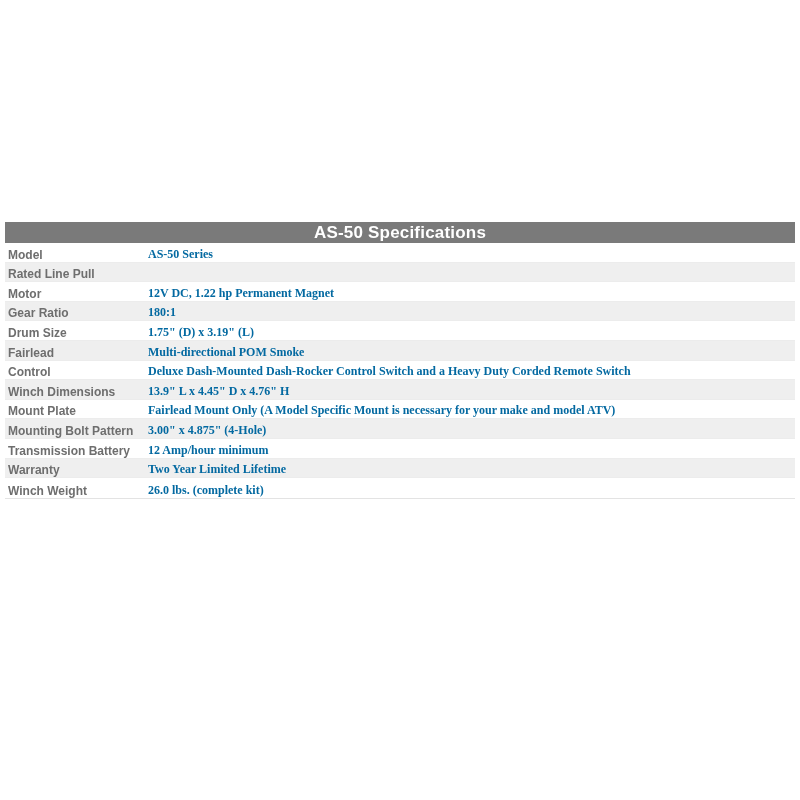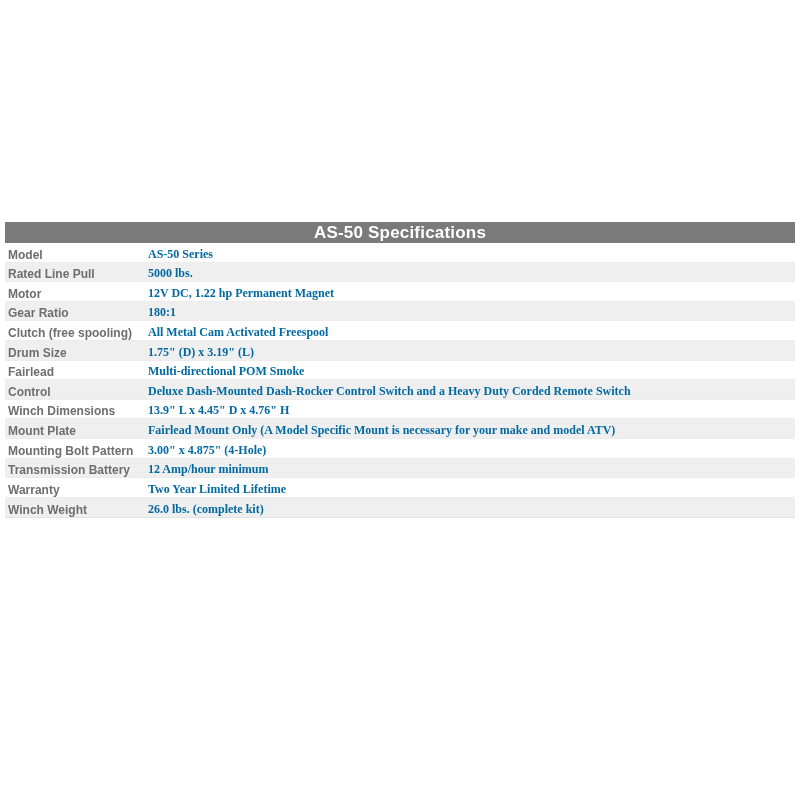--- a/index.html
+++ b/index.html
@@ -76,33 +76,28 @@
 <div class="page">
   <div class="spec-table">
     <div class="spec-table-header">AS-50 Specifications</div>
     <div class="spec-rows" id="spec-rows">
         <div class="spec-row">
           <span class="spec-label">Model</span>
           <span class="spec-value">AS-50 Series</span>
         </div>
         <div class="spec-row">
           <span class="spec-label">Rated Line Pull</span>
-          <span class="spec-value">5000 lbs.</span>
         </div>
         <div class="spec-row">
           <span class="spec-label">Motor</span>
           <span class="spec-value">12V DC, 1.22 hp Permanent Magnet</span>
         </div>
         <div class="spec-row">
           <span class="spec-label">Gear Ratio</span>
           <span class="spec-value">180:1</span>
-        </div>
-        <div class="spec-row">
-          <span class="spec-label">Clutch (free spooling)</span>
-          <span class="spec-value">All Metal Cam Activated Freespool</span>
         </div>
         <div class="spec-row">
           <span class="spec-label">Drum Size</span>
           <span class="spec-value">1.75" (D) x 3.19" (L)</span>
         </div>
         <div class="spec-row">
           <span class="spec-label">Fairlead</span>
           <span class="spec-value">Multi-directional POM Smoke</span>
         </div>
         <div class="spec-row">

